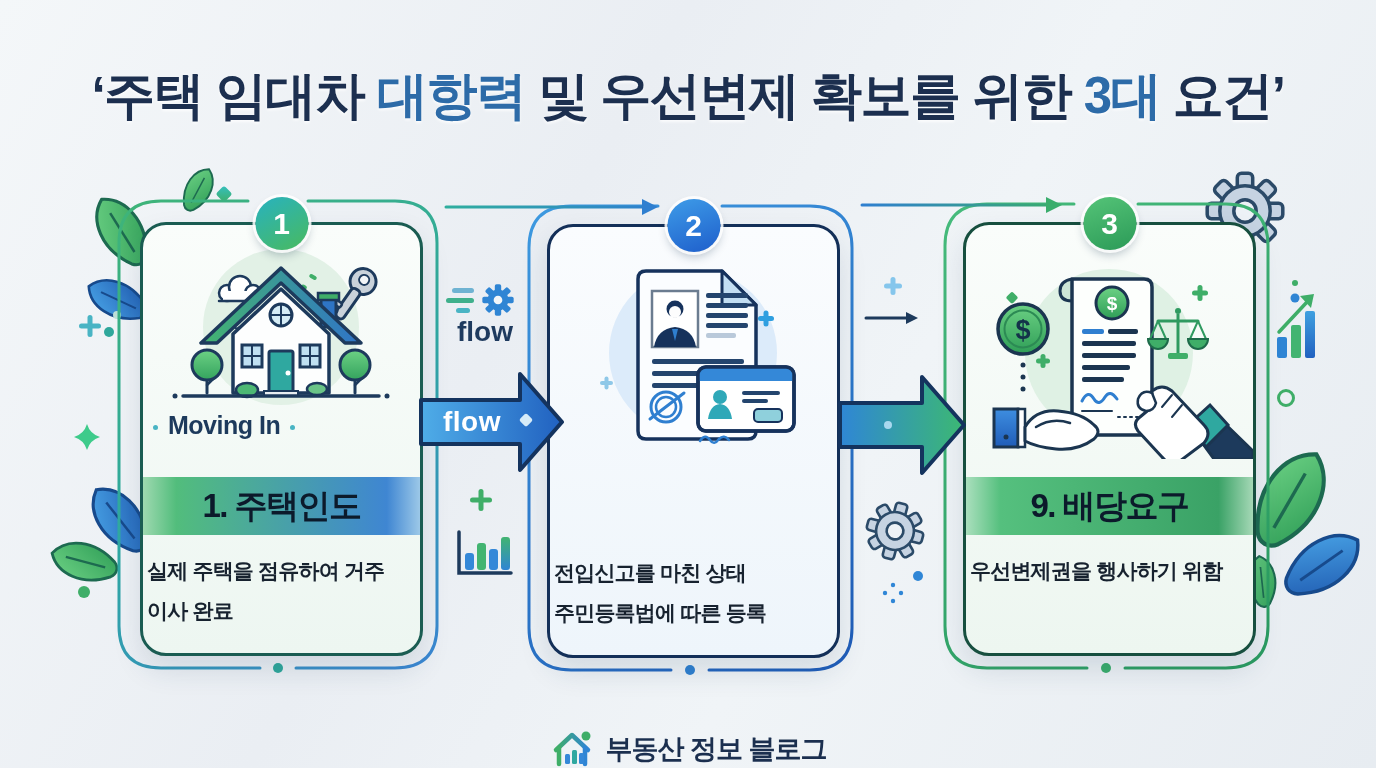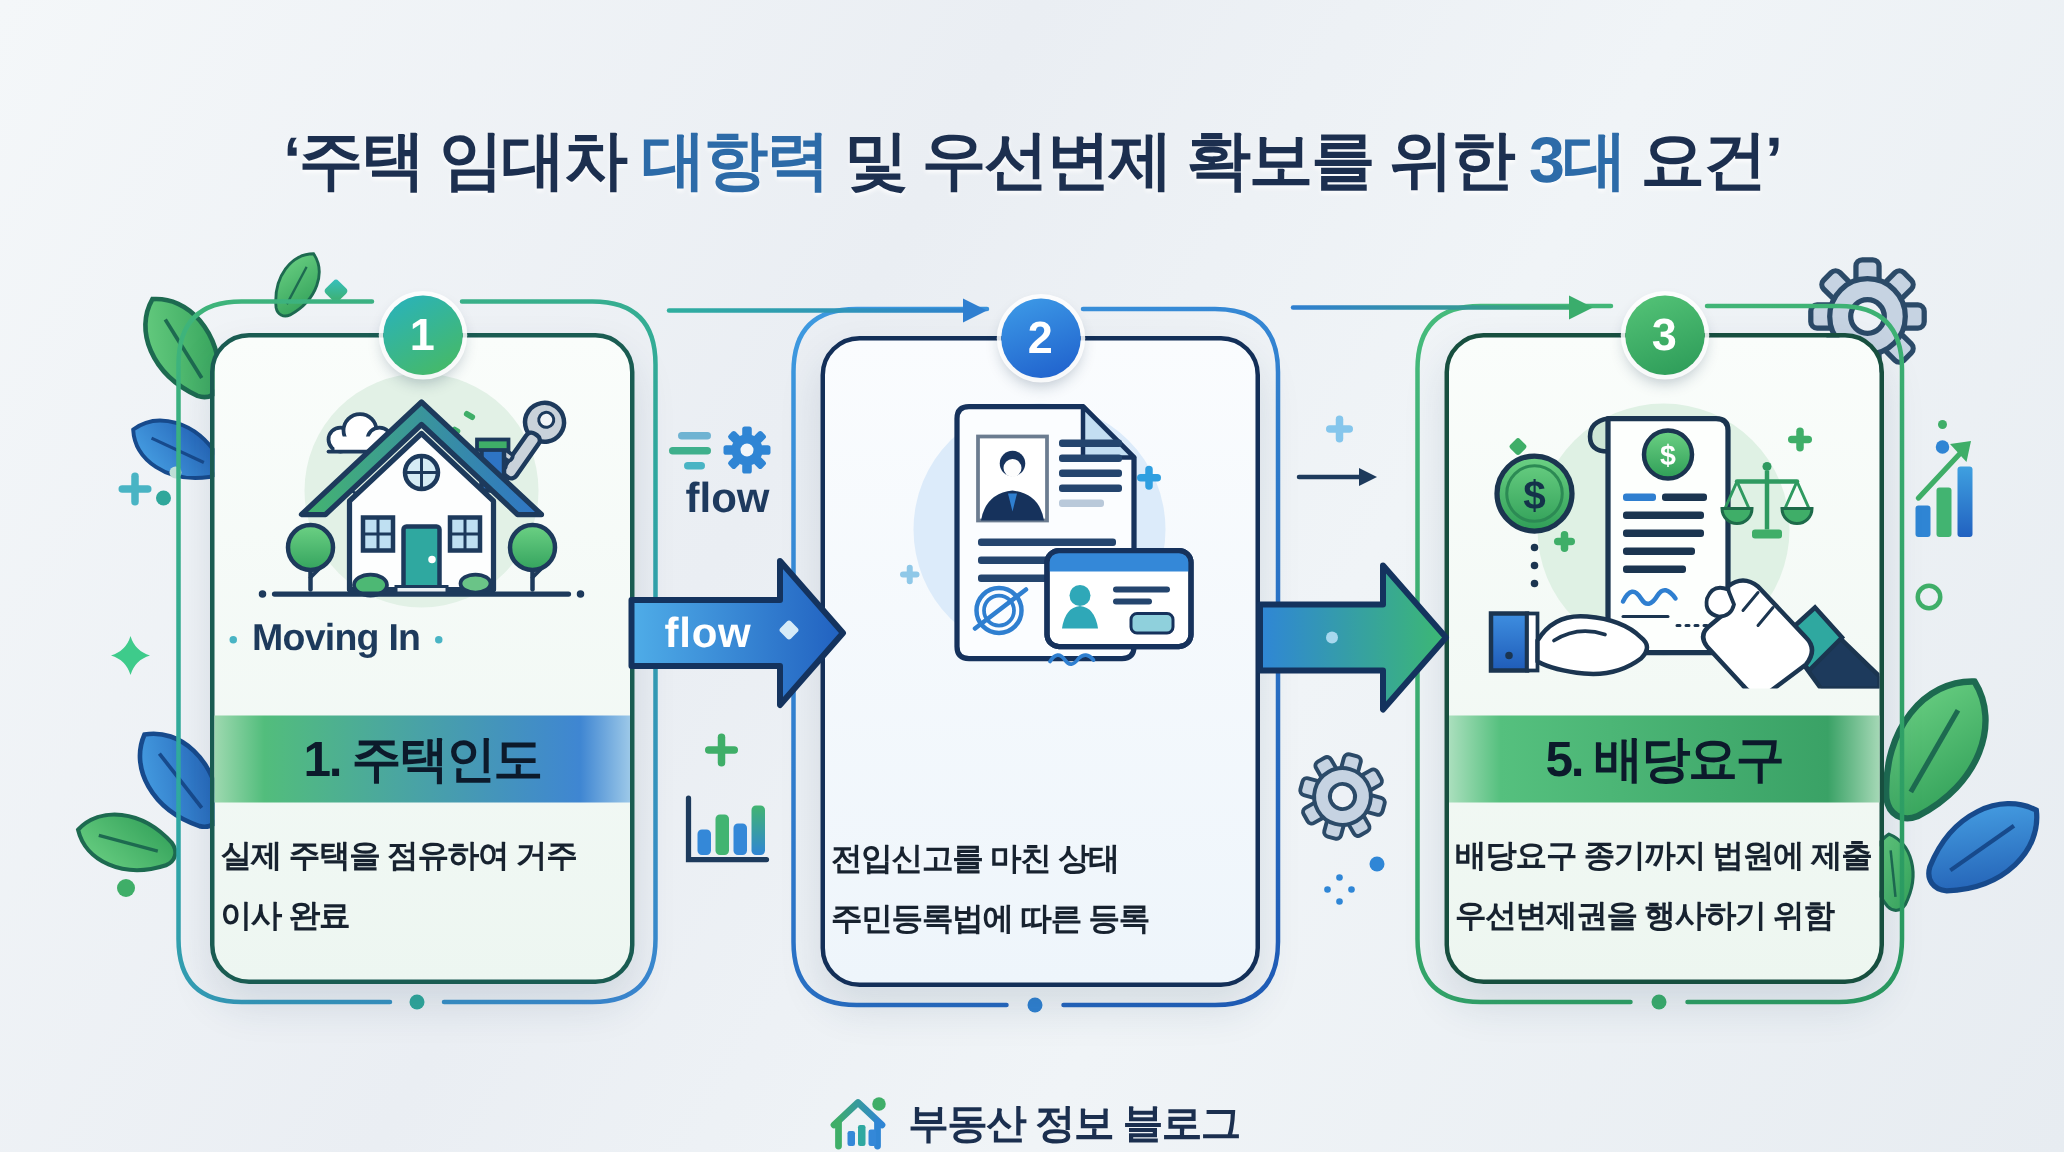--- a/index.html
+++ b/index.html
@@ -2,22 +2,22 @@
 <html><head>
 <meta charset="utf-8">
 <style>
   html,body{margin:0;padding:0;background:#dfe5ea;}
   .canvas{position:relative;width:1376px;height:768px;overflow:hidden;
     font-family:"Liberation Sans","DejaVu Sans",sans-serif;
     background:linear-gradient(120deg,#f4f7f9 0%,#eaeef3 38%,#f0f4f7 62%,#e7ecf1 100%);}
   .layer{position:absolute;inset:0;pointer-events:none;}
   .bg-layer{z-index:0}
   .fg-layer{z-index:3}
-  .title{position:absolute;top:78px;left:0;width:100%;margin:0;text-align:center;
-    font-size:43px;font-weight:800;letter-spacing:-1.5px;z-index:2;
+  .title{position:absolute;top:62px;left:0;width:100%;margin:0;text-align:center;
+    font-size:51px;font-weight:800;letter-spacing:-1.5px;z-index:2;
     text-shadow:0 2px 3px rgba(255,255,255,.8);}
   .t-navy{color:#1c2f4f}
   .t-blue{color:#2d6ba8}
   .card{position:absolute;border:3.5px solid;border-radius:26px;z-index:2;
     box-shadow:0 14px 28px rgba(30,60,90,.13);}
   .card1{left:140px;top:222px;width:277px;height:428px;border-color:#1a5c52;
     background:linear-gradient(180deg,#fafdfb,#edf6f1);}
   .card2{left:547px;top:224px;width:287px;height:428px;border-color:#132f58;
     background:linear-gradient(180deg,#fafcfe,#eef5fb);}
   .card3{left:963px;top:222px;width:287px;height:428px;border-color:#174f3f;
@@ -415,23 +415,22 @@
         </g>
         <g>
           <path d="M232,196 L254,178 L287,210 L287,218 L248,218 Z" fill="#1d3a5c" stroke="#1b3550" stroke-width="3"></path>
           <path d="M222,184 L244,164 L262,184 L240,206 Z" fill="#2fa8a0" stroke="#1b3550" stroke-width="3"></path>
           <path d="M186,150 Q196,142 206,150 L238,184 Q246,192 238,202 L214,220 Q204,226 196,216 L172,190 Q166,182 174,176 L186,166 Z" fill="#ffffff" stroke="#1b3550" stroke-width="3" stroke-linejoin="round"></path>
           <path d="M186,152 Q176,148 172,158 Q170,168 180,170 Q188,170 190,162 Z" fill="#ffffff" stroke="#1b3550" stroke-width="2.5"></path>
           <path d="M206,154 L196,166 M216,164 L206,176" stroke="#1b3550" stroke-width="2" stroke-linecap="round"></path>
         </g>
       </svg>
     </div>
-    <div class="band">5. 배당요구</div>
+    <div class="band">9. 배당요구</div>
     <div class="desc">
-      <div>배당요구 종기까지 법원에 제출</div>
       <div>우선변제권을 행사하기 위함</div>
     </div>
   </div>
 
   <svg class="layer fg-layer" width="1376" height="768" viewBox="0 0 1376 768">
     <defs>
       <linearGradient id="ar1" gradientUnits="userSpaceOnUse" x1="421" y1="422" x2="562" y2="422">
         <stop offset="0" stop-color="#4fade8"></stop>
           <stop offset="1" stop-color="#2161c0"></stop>
       </linearGradient>

